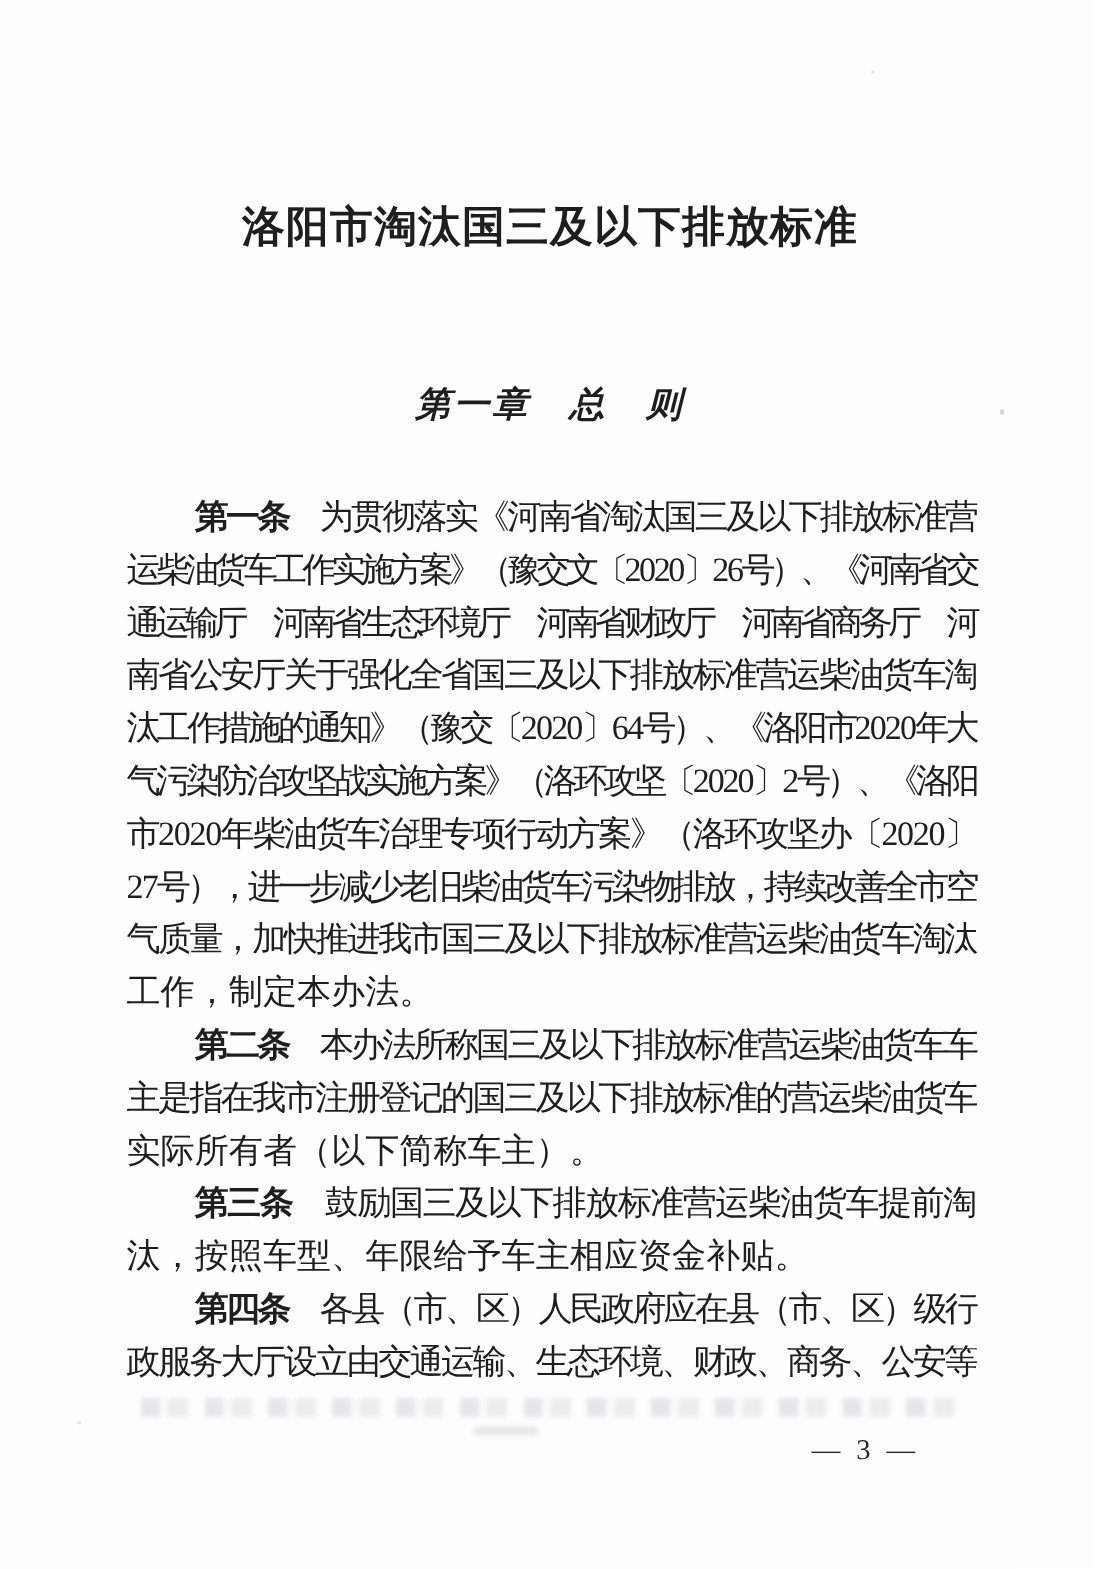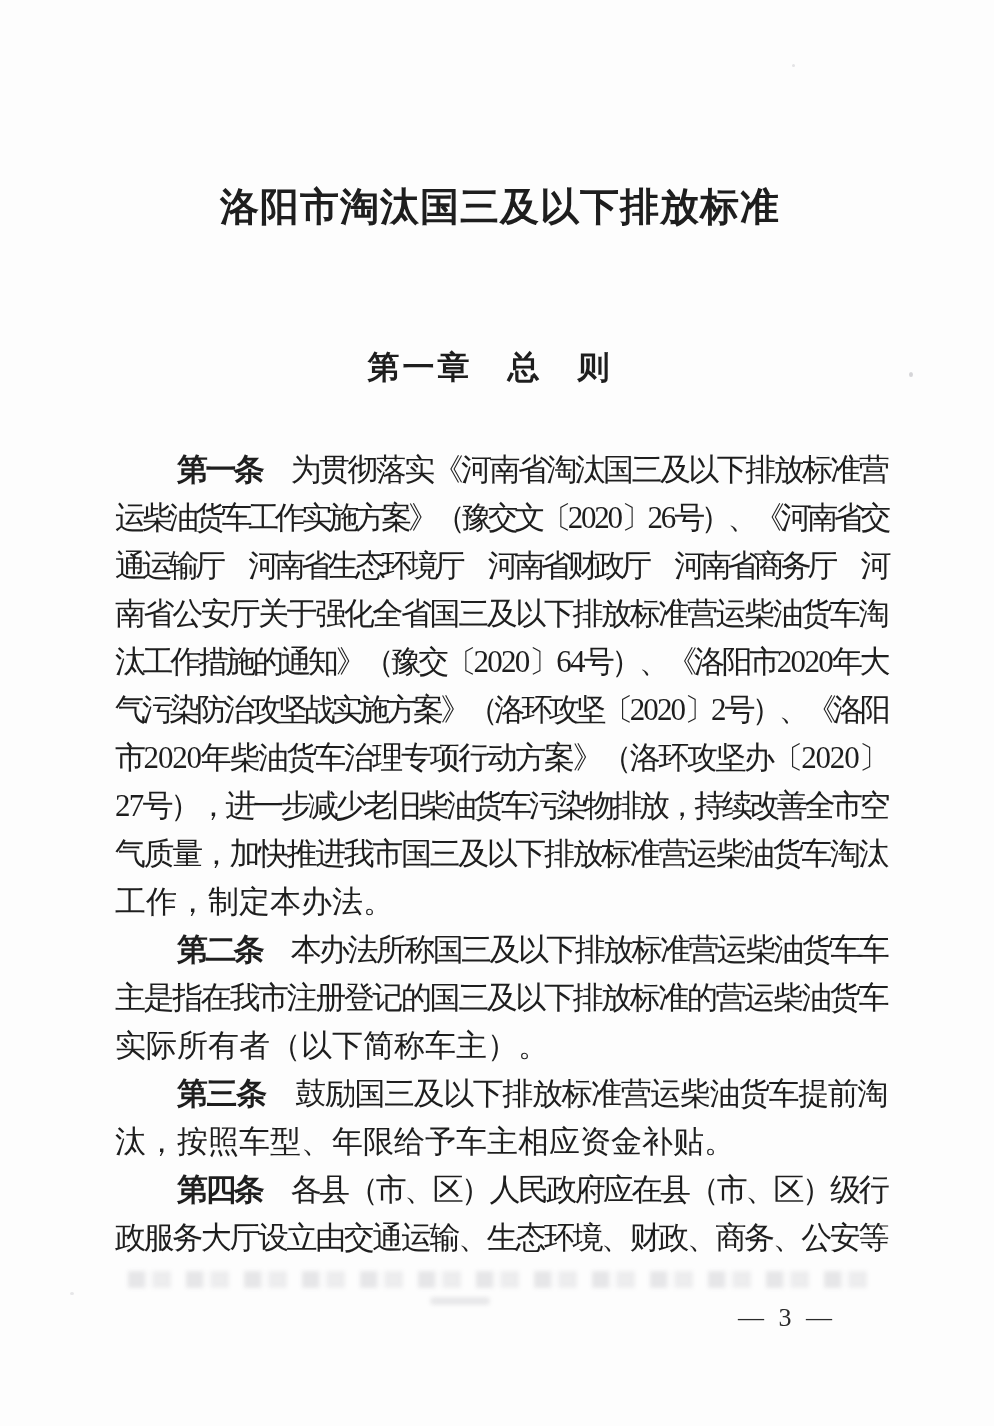--- a/index.html
+++ b/index.html
@@ -24,29 +24,30 @@
     font-size: 39px;
     line-height: 62px;
     font-weight: 700;
     letter-spacing: 1px;
     white-space: nowrap;
   }
   
   .chapter {
     position: absolute;
     top: 346px;
-    left: 105px;
+    left: 115px;
     width: 770px;
     text-align: center;
     font-size: 32px;
     line-height: 42px;
     font-weight: 700;
     letter-spacing: 3px;
     font-family: "Liberation Sans", sans-serif;
     white-space: nowrap;
+    font-style: italic;
   }
   
   .body-block {
     position: absolute;
     top: 446px;
     left: 115px;
     width: 772px;
   }
   .line {
     display: flex;

